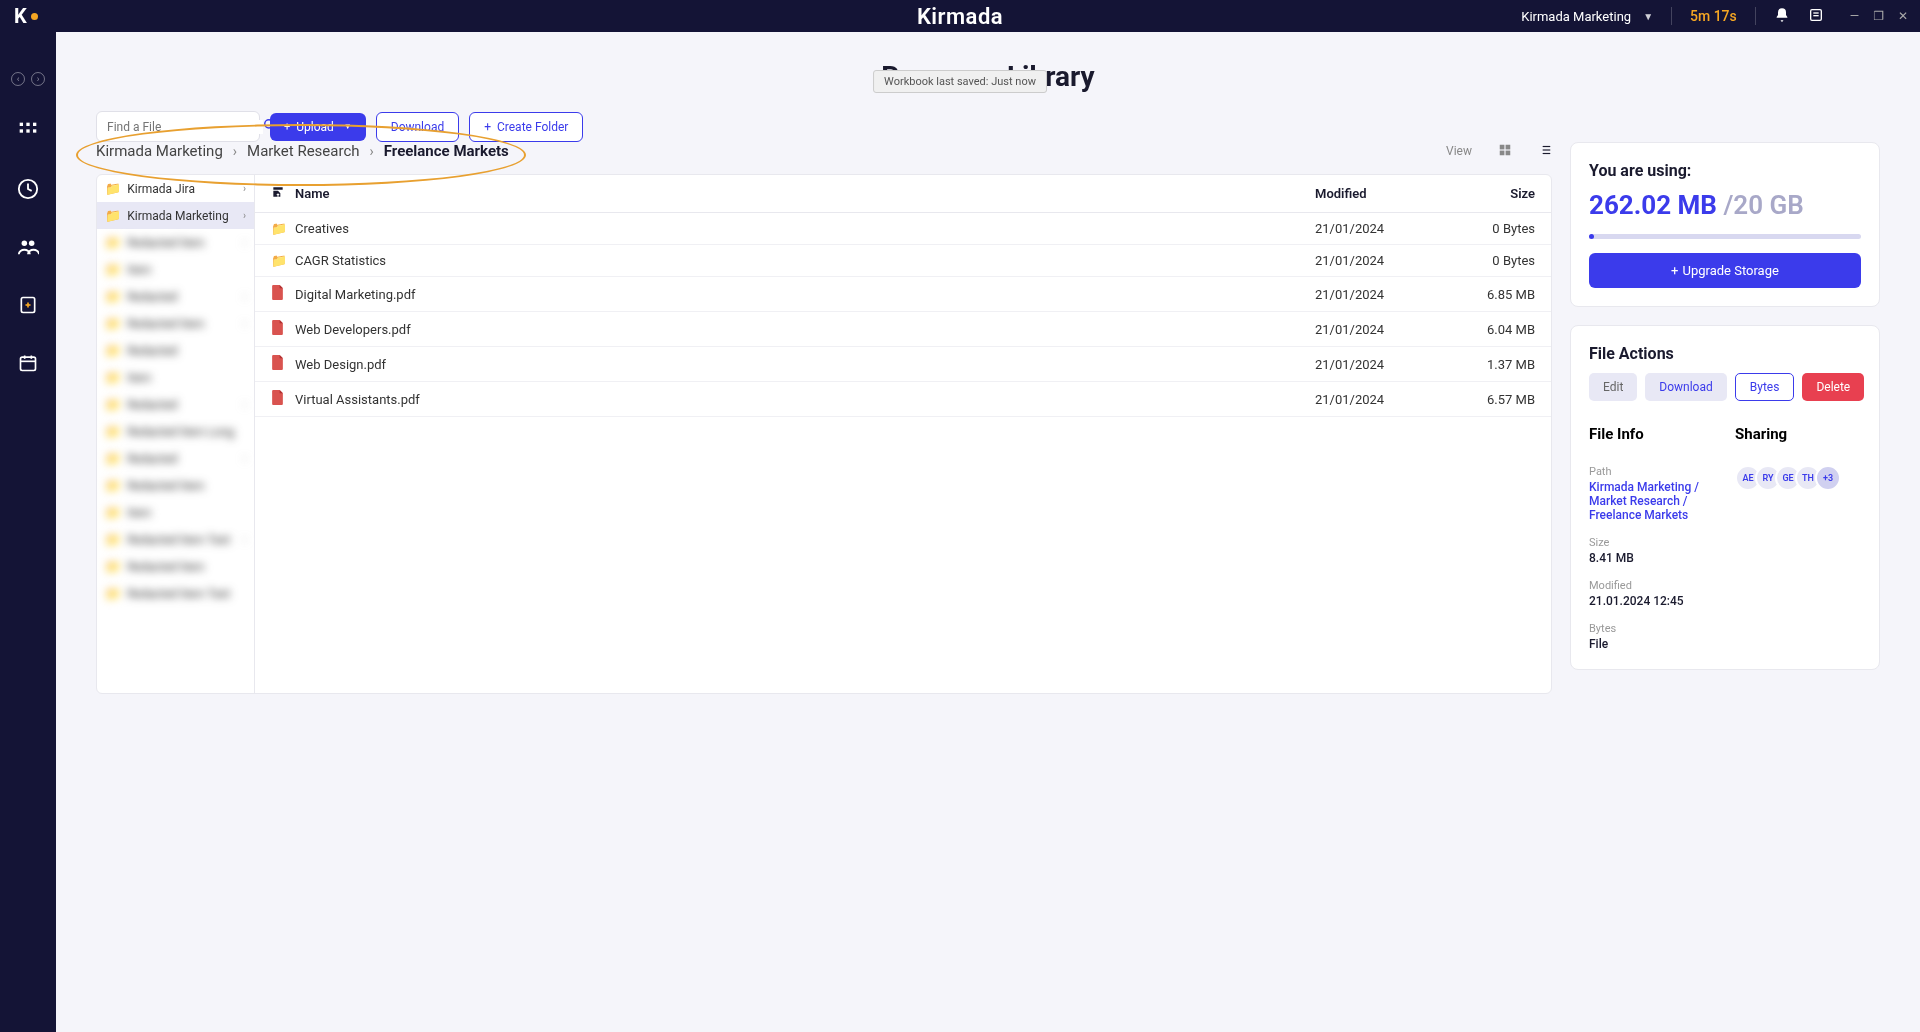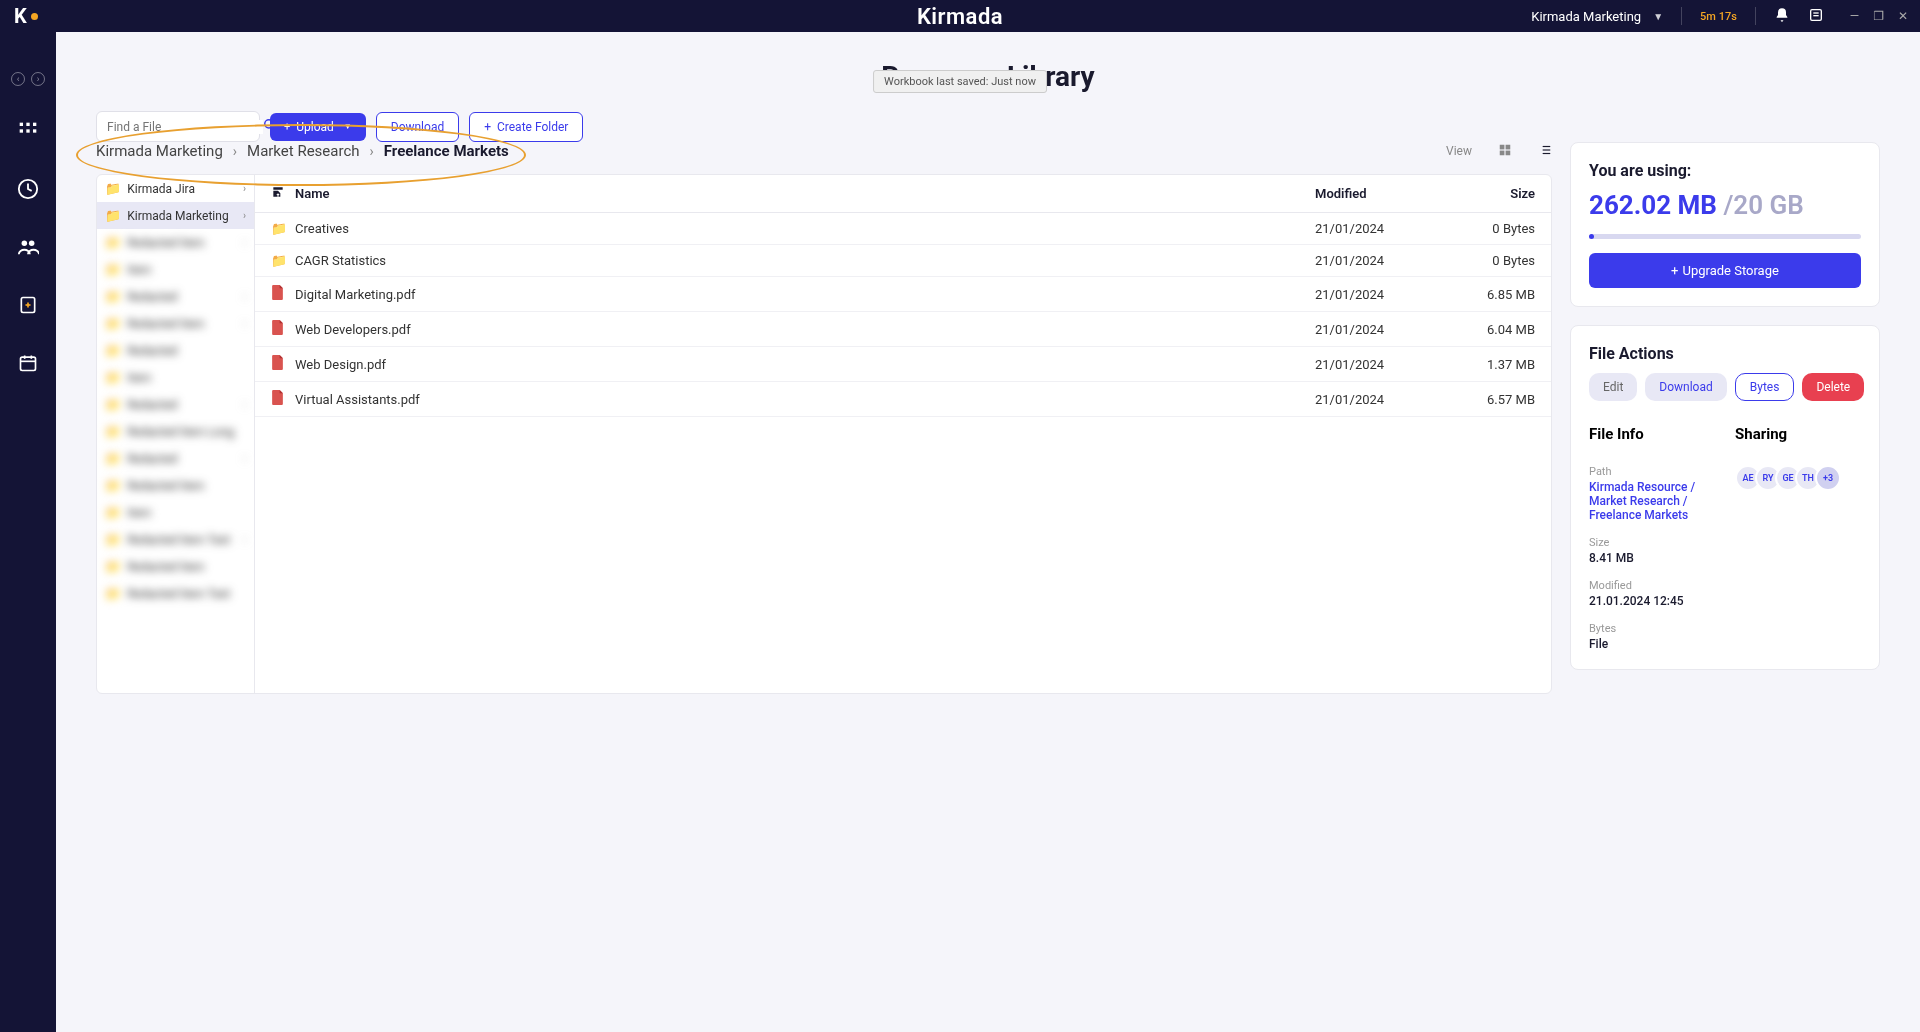--- a/index.html
+++ b/index.html
@@ -6,21 +6,21 @@
 body { background: #f5f5fa; width: 1920px; height: 1032px; overflow: hidden; }
 
 .topbar { background: #141436; height: 32px; display: flex; align-items: center; position: relative; }
 .logo-k { color: #fff; font-weight: bold; font-size: 20px; padding-left: 14px; display: flex; align-items: center; gap: 2px; }
 .logo-k .dot { width: 7px; height: 7px; background: #f5a623; border-radius: 50%; display: inline-block; margin-left: 2px; }
 .brand-center { position: absolute; left: 50%; transform: translateX(-50%); color: #fff; font-size: 22px; font-weight: 600; letter-spacing: 0.5px; }
 .topbar-right { margin-left: auto; display: flex; align-items: center; gap: 18px; padding-right: 12px; }
 .workspace-sel { color: #fff; font-size: 13px; display: flex; align-items: center; gap: 12px; }
 .workspace-sel .caret { font-size: 10px; opacity: 0.8; }
 .divider-v { width: 1px; height: 18px; background: rgba(255,255,255,0.2); }
-.timer { color: #f5a623; font-size: 11px; font-weight: 500; }
+.timer { color: #f5a623; font-size: 14px; font-weight: 500; }
 .top-icon { color: #fff; font-size: 14px; cursor: pointer; }
 .window-controls { display: flex; gap: 14px; margin-left: 8px; }
 .window-controls span { color: #aaa; font-size: 12px; cursor: pointer; }
 
 .shell { display: flex; height: calc(100% - 32px); }
 .sidebar { width: 56px; background: #141436; display: flex; flex-direction: column; align-items: center; padding-top: 40px; gap: 32px; }
 .side-icon { width: 26px; height: 26px; display: flex; align-items: center; justify-content: center; color: #fff; cursor: pointer; }
 .nav-arrows { display: flex; gap: 6px; }
 .nav-arrows span { width: 14px; height: 14px; border: 1px solid rgba(255,255,255,0.4); border-radius: 50%; display: flex; align-items: center; justify-content: center; font-size: 9px; color: rgba(255,255,255,0.5); }
 
@@ -74,21 +74,21 @@
 .right-panel { width: 310px; margin-left: 18px; display: flex; flex-direction: column; gap: 18px; }
 .card { background: #fff; border: 1px solid #e8e8ee; border-radius: 8px; padding: 18px; }
 .card-title { font-size: 16px; font-weight: 700; color: #1a1a2e; margin-bottom: 10px; }
 .storage-val { font-size: 26px; font-weight: 700; color: #3b3beb; }
 .storage-val .total { color: #a8a8c8; font-weight: 600; }
 .storage-bar { width: 100%; height: 5px; background: #d8d8f0; border-radius: 3px; margin-top: 14px; position: relative; }
 .storage-bar .fill { position: absolute; left: 0; top: 0; height: 100%; width: 2%; background: #3b3beb; border-radius: 3px; }
 .btn-upgrade { width: 100%; background: #3b3beb; color: #fff; border: none; padding: 10px; border-radius: 6px; font-size: 13px; margin-top: 14px; cursor: pointer; display: flex; align-items: center; justify-content: center; gap: 4px; }
 
 .actions-row { display: flex; gap: 8px; margin-top: 4px; }
-.actions-row .abtn { padding: 6px 14px; font-size: 12px; border-radius: 10px; cursor: pointer; text-align: center; }
+.actions-row .abtn { padding: 6px 14px; font-size: 12px; border-radius: 5px; cursor: pointer; text-align: center; }
 .abtn.edit { background: #e8e8f5; border: none; color: #666; }
 .abtn.download { background: #e8e8f5; border: none; color: #3b3beb; }
 .abtn.rename { background: #fff; border: 1px solid #3b3beb; color: #3b3beb; }
 .abtn.delete { background: #e84050; border: none; color: #fff; }
 
 .info-grid { display: flex; gap: 20px; margin-top: 24px; }
 .info-col { flex: 1; }
 .info-col h4 { font-size: 15px; font-weight: 700; margin-bottom: 22px; }
 .info-label { font-size: 11px; color: #999; margin-top: 14px; }
 .info-val { font-size: 12px; color: #3b3beb; font-weight: 500; margin-top: 2px; }
@@ -408,21 +408,21 @@
             <button class="abtn edit">Edit</button>
             <button class="abtn download">Download</button>
             <button class="abtn rename">Bytes</button>
             <button class="abtn delete">Delete</button>
           </div>
 
           <div class="info-grid">
             <div class="info-col">
               <h4>File Info</h4>
               <div class="info-label">Path</div>
-              <div class="info-val">Kirmada Resource / Market Research / Freelance Markets</div>
+              <div class="info-val">Kirmada Marketing / Market Research / Freelance Markets</div>
               <div class="info-label">Size</div>
               <div class="info-val plain">8.41 MB</div>
               <div class="info-label">Modified</div>
               <div class="info-val plain">21.01.2024 12:45</div>
               <div class="info-label">Bytes</div>
               <div class="info-val plain">File</div>
             </div>
             <div class="info-col">
               <h4>Sharing</h4>
               <div class="avatars">

